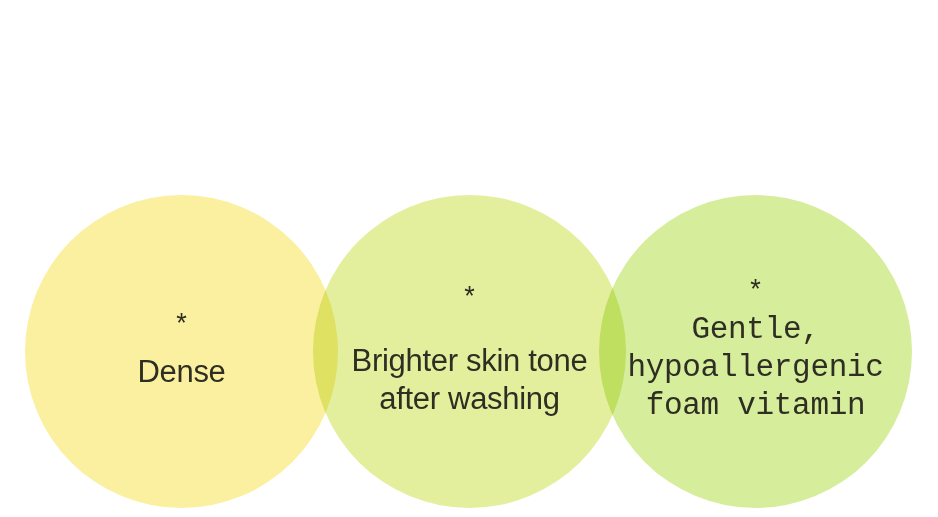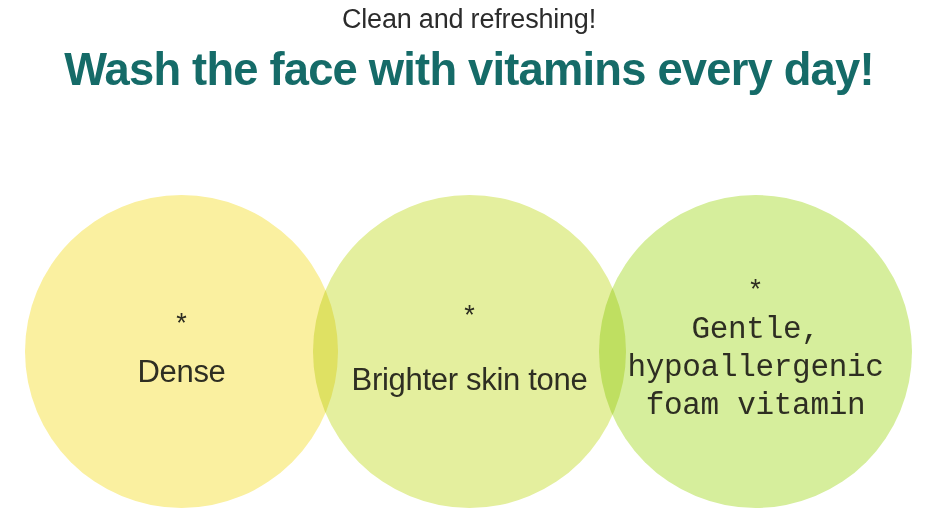--- a/index.html
+++ b/index.html
@@ -132,44 +132,41 @@
     display: flex;
     flex-direction: column;
     align-items: center;
   }
 </style>
 </head>
 <body>
 
 <div class="banner">
 
-  <div class="header">
-    <p class="subtitle">Clean and refreshing!</p>
-    <h1 class="headline">Wash the face with vitamins every day!</h1>
-  </div>
 
   <div class="venn">
     <div class="circle circle-1"></div>
     <div class="circle circle-2"></div>
     <div class="circle circle-3"></div>
   </div>
 
   <div class="labels">
 
     <div class="label label-1">
       <div class="asterisk">*</div>
       <div class="stack">
         <div class="label-text">Dense</div>
       </div>
     </div>
 
     <div class="label label-2">
       <div class="asterisk">*</div>
       <div class="stack">
         <div class="label-text">Brighter skin tone</div>
+        <div class="label-text">after washing</div>
       </div>
     </div>
 
     <div class="label label-3">
       <div class="asterisk">*</div>
       <div class="stack">
         <div class="label-text">Gentle,</div>
         <div class="label-text">hypoallergenic</div>
         <div class="label-text">foam vitamin</div>
       </div>

